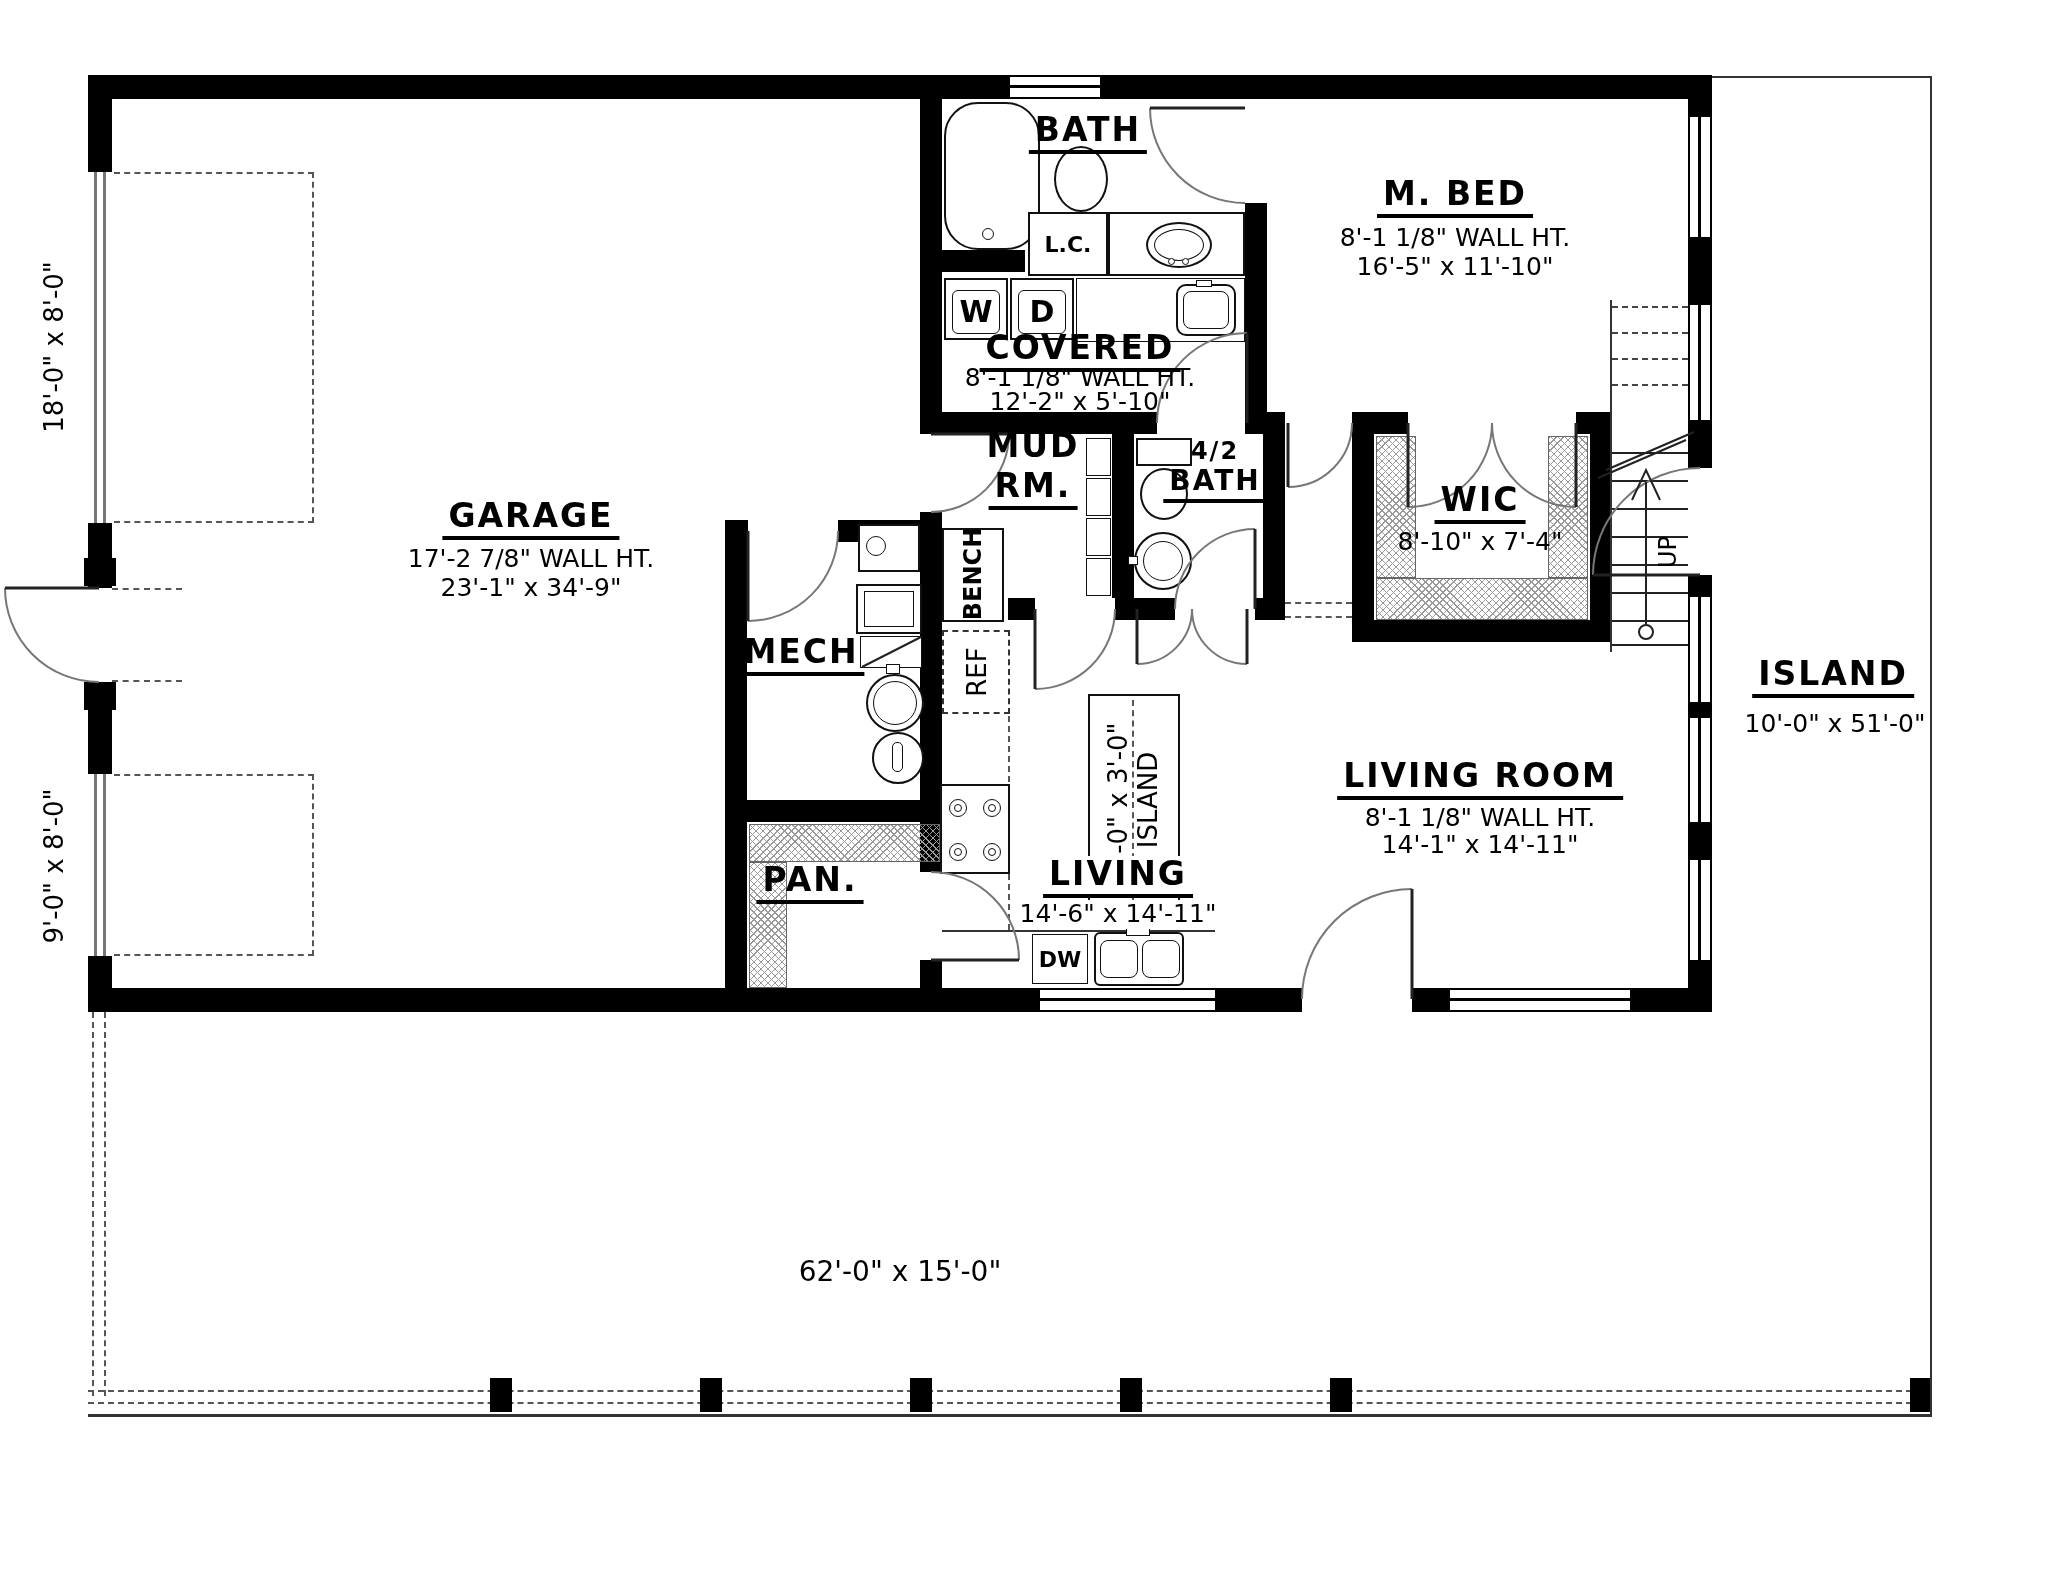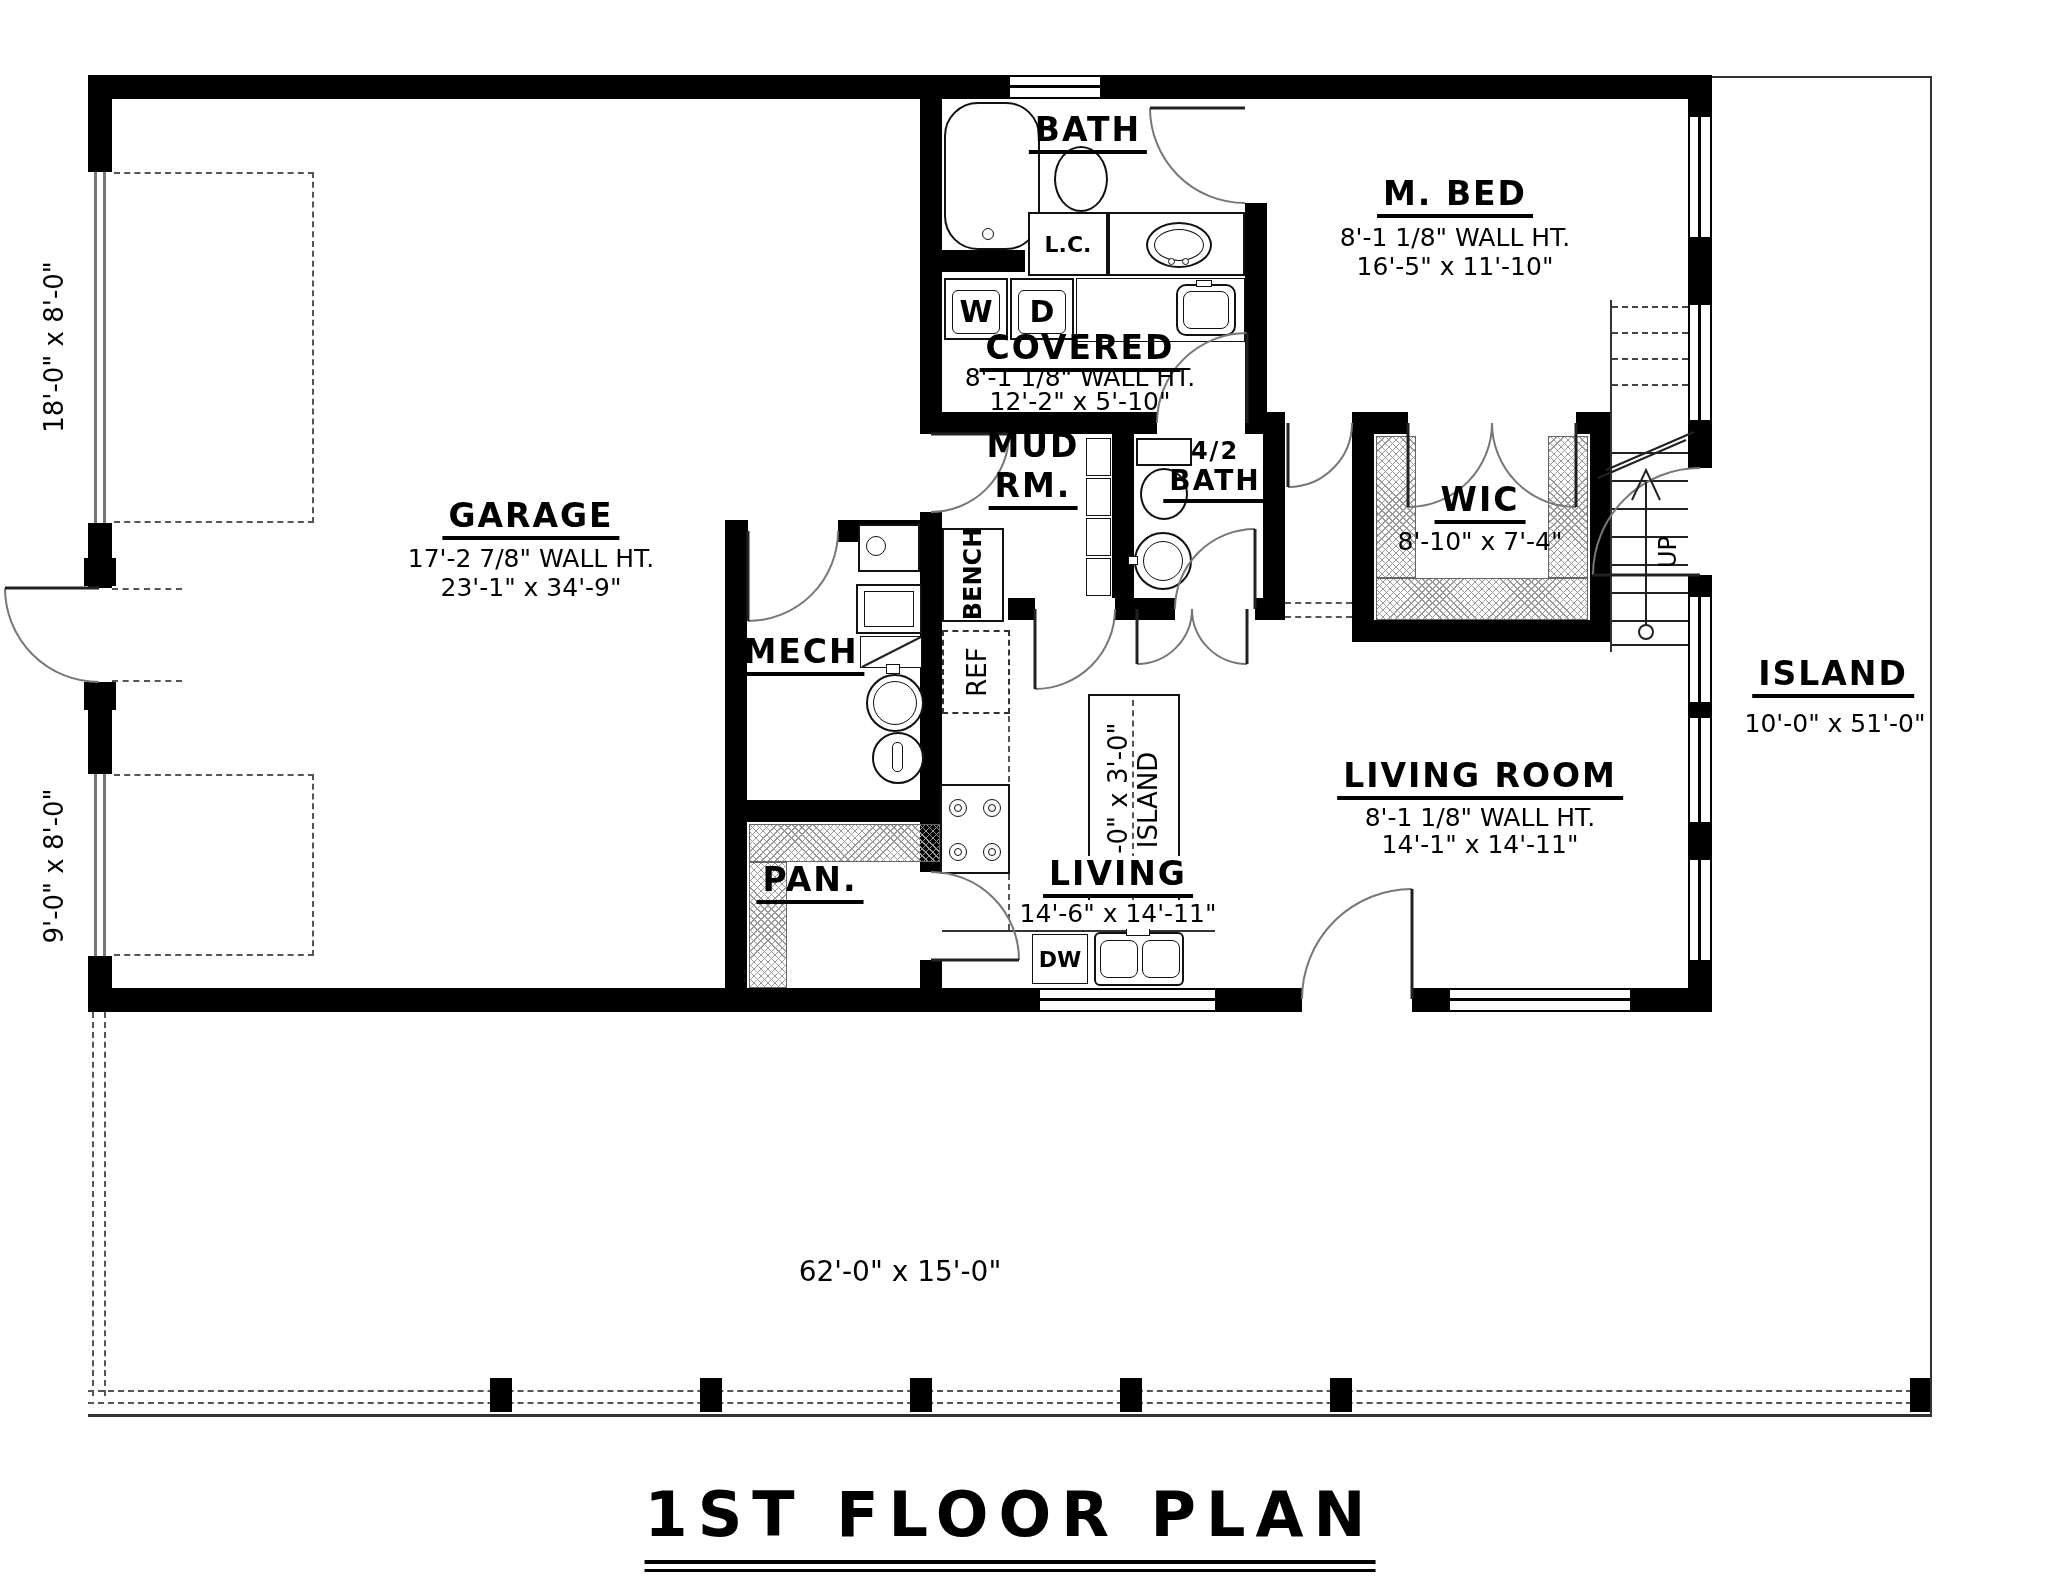--- a/index.html
+++ b/index.html
@@ -290,18 +290,17 @@
   <div class="lab" style="left:1480px;top:758px">LIVING ROOM</div>
   <div class="dim" style="left:1480px;top:804px">8'-1 1/8" WALL HT.</div>
   <div class="dim" style="left:1480px;top:831px">14'-1" x 14'-11"</div>
 
   <div class="lab" style="left:1833px;top:656px">ISLAND</div>
   <div class="dim" style="left:1835px;top:710px">10'-0" x 51'-0"</div>
 
   <div class="dim" style="left:900px;top:1256px;font-size:28px">62'-0" x 15'-0"</div>
 
   <div class="titlewrap" style="left:1010px;top:1478px">
-    <div class="titletext">1ST FLOOR PLAN</div>
     <div class="tline"></div>
     <div class="tline2"></div>
   </div>
 
 </div>
 
 </body></html>

